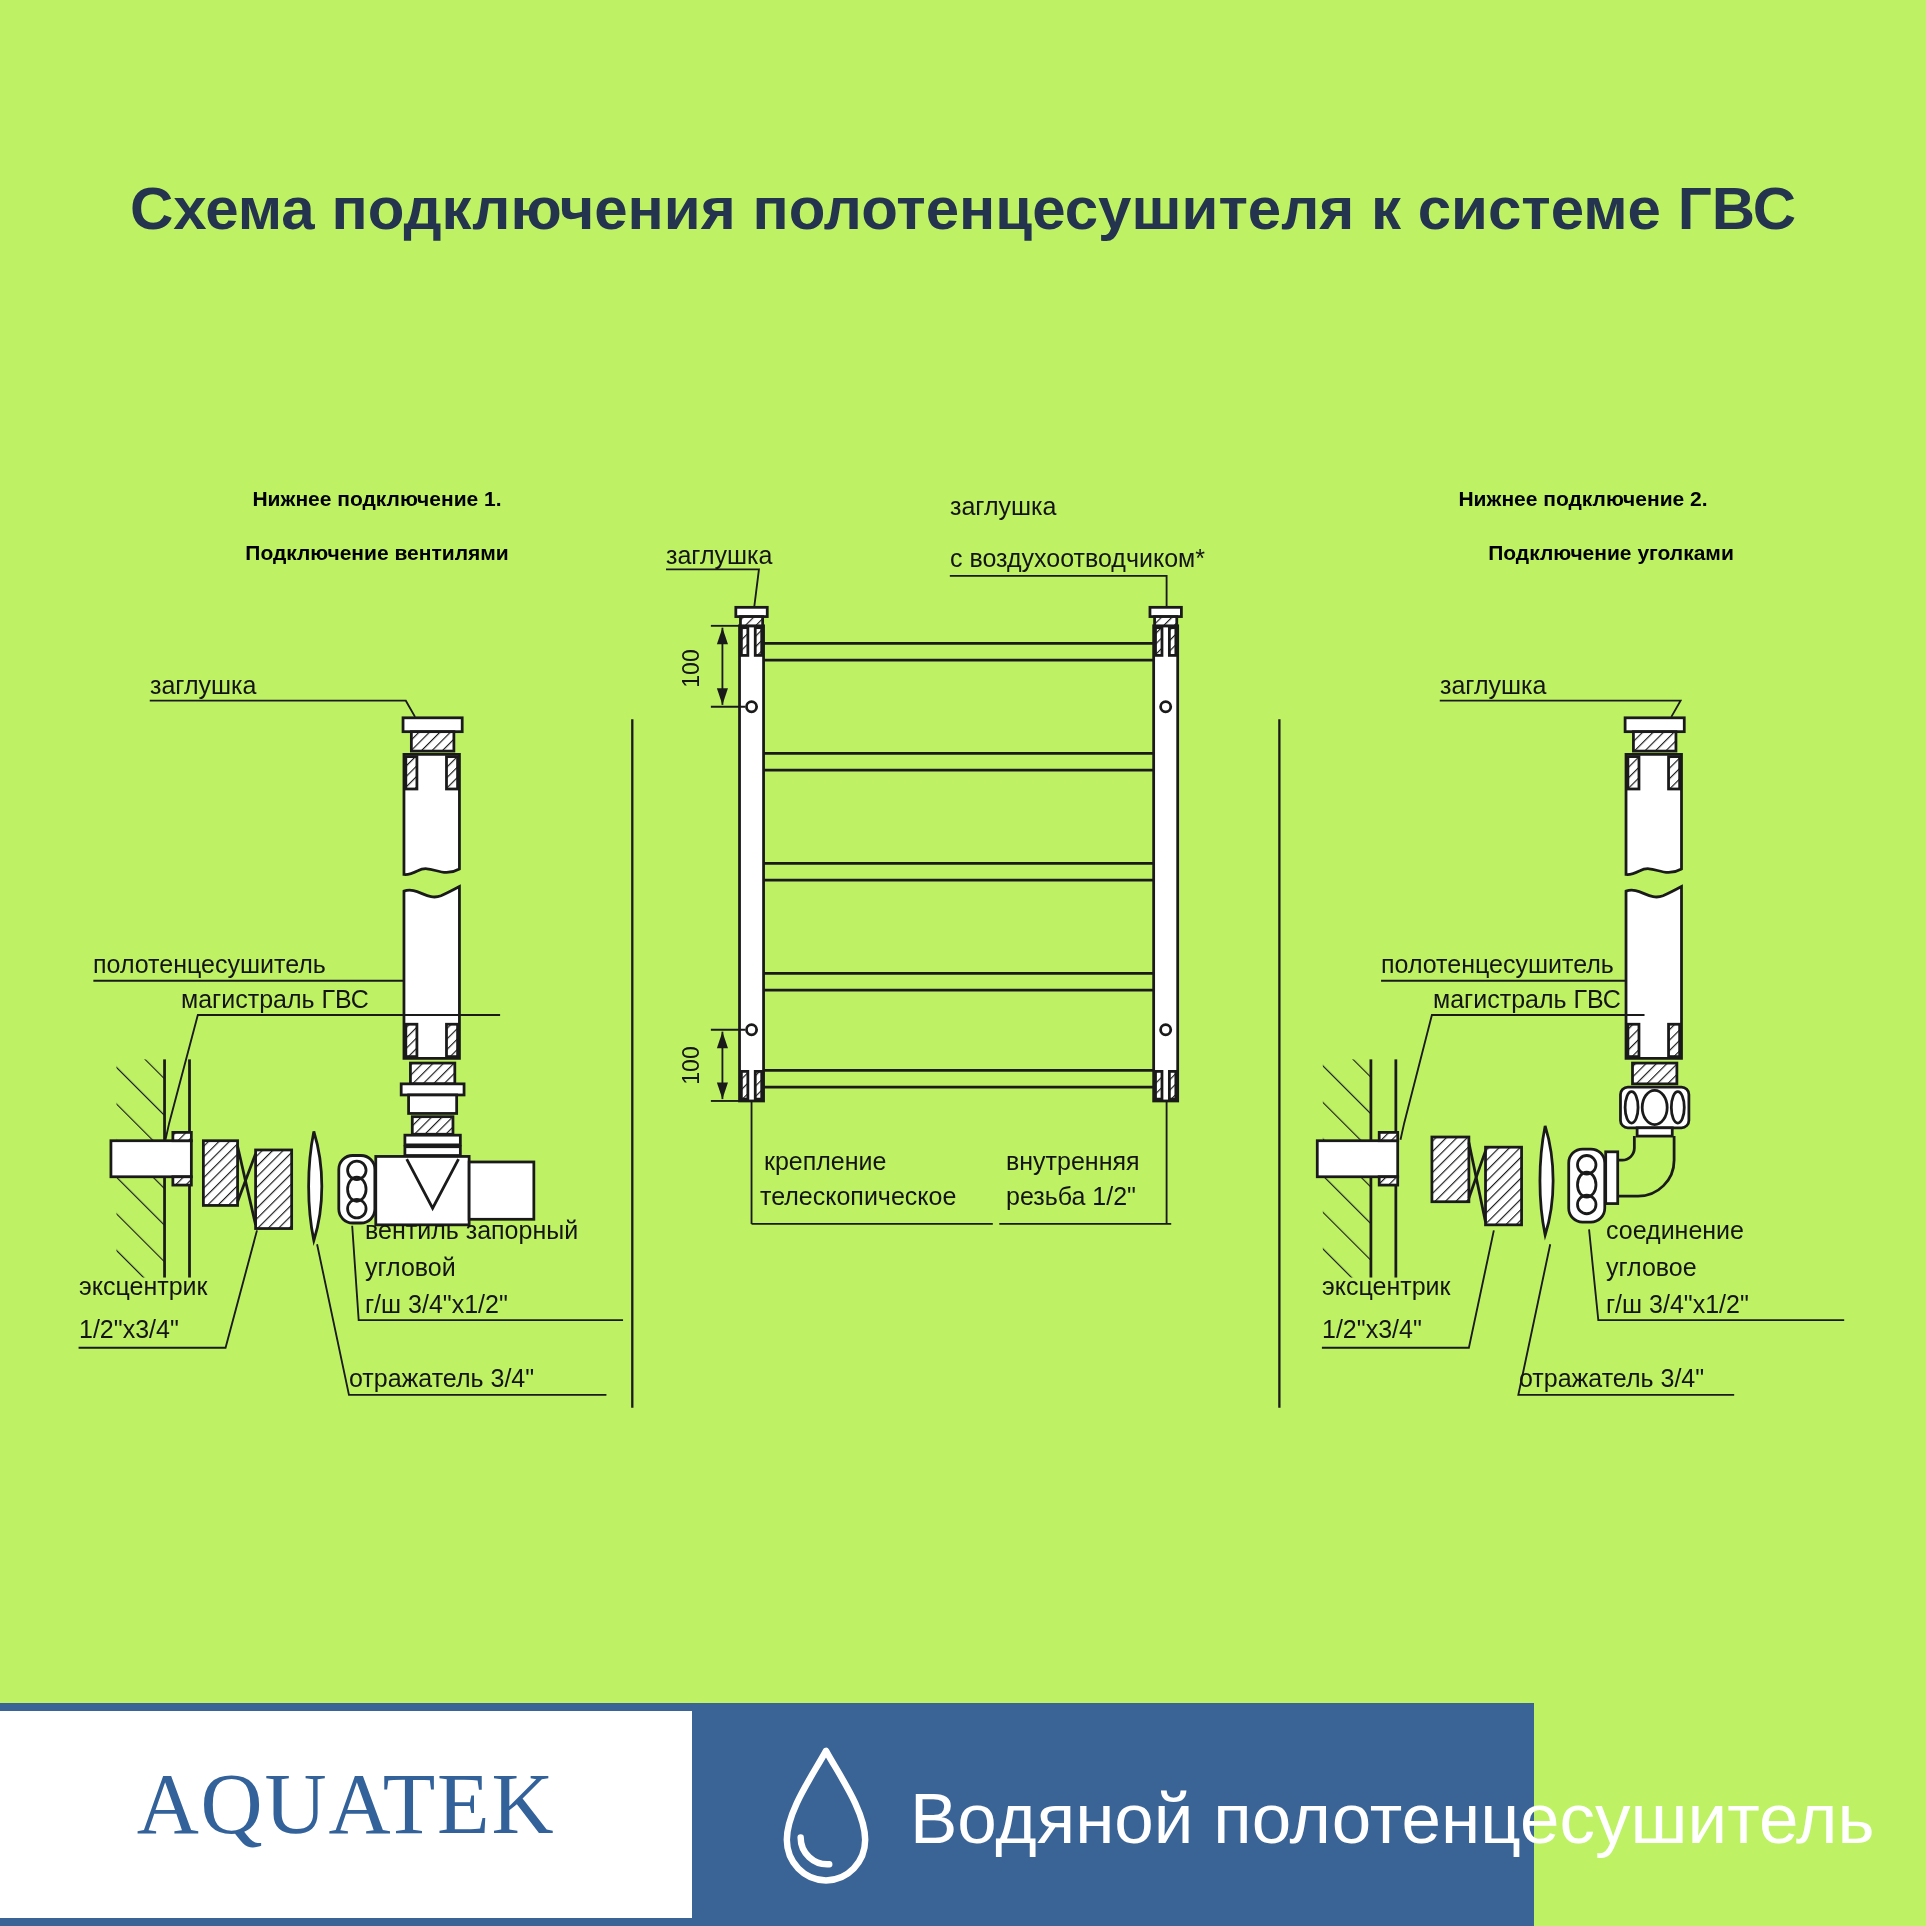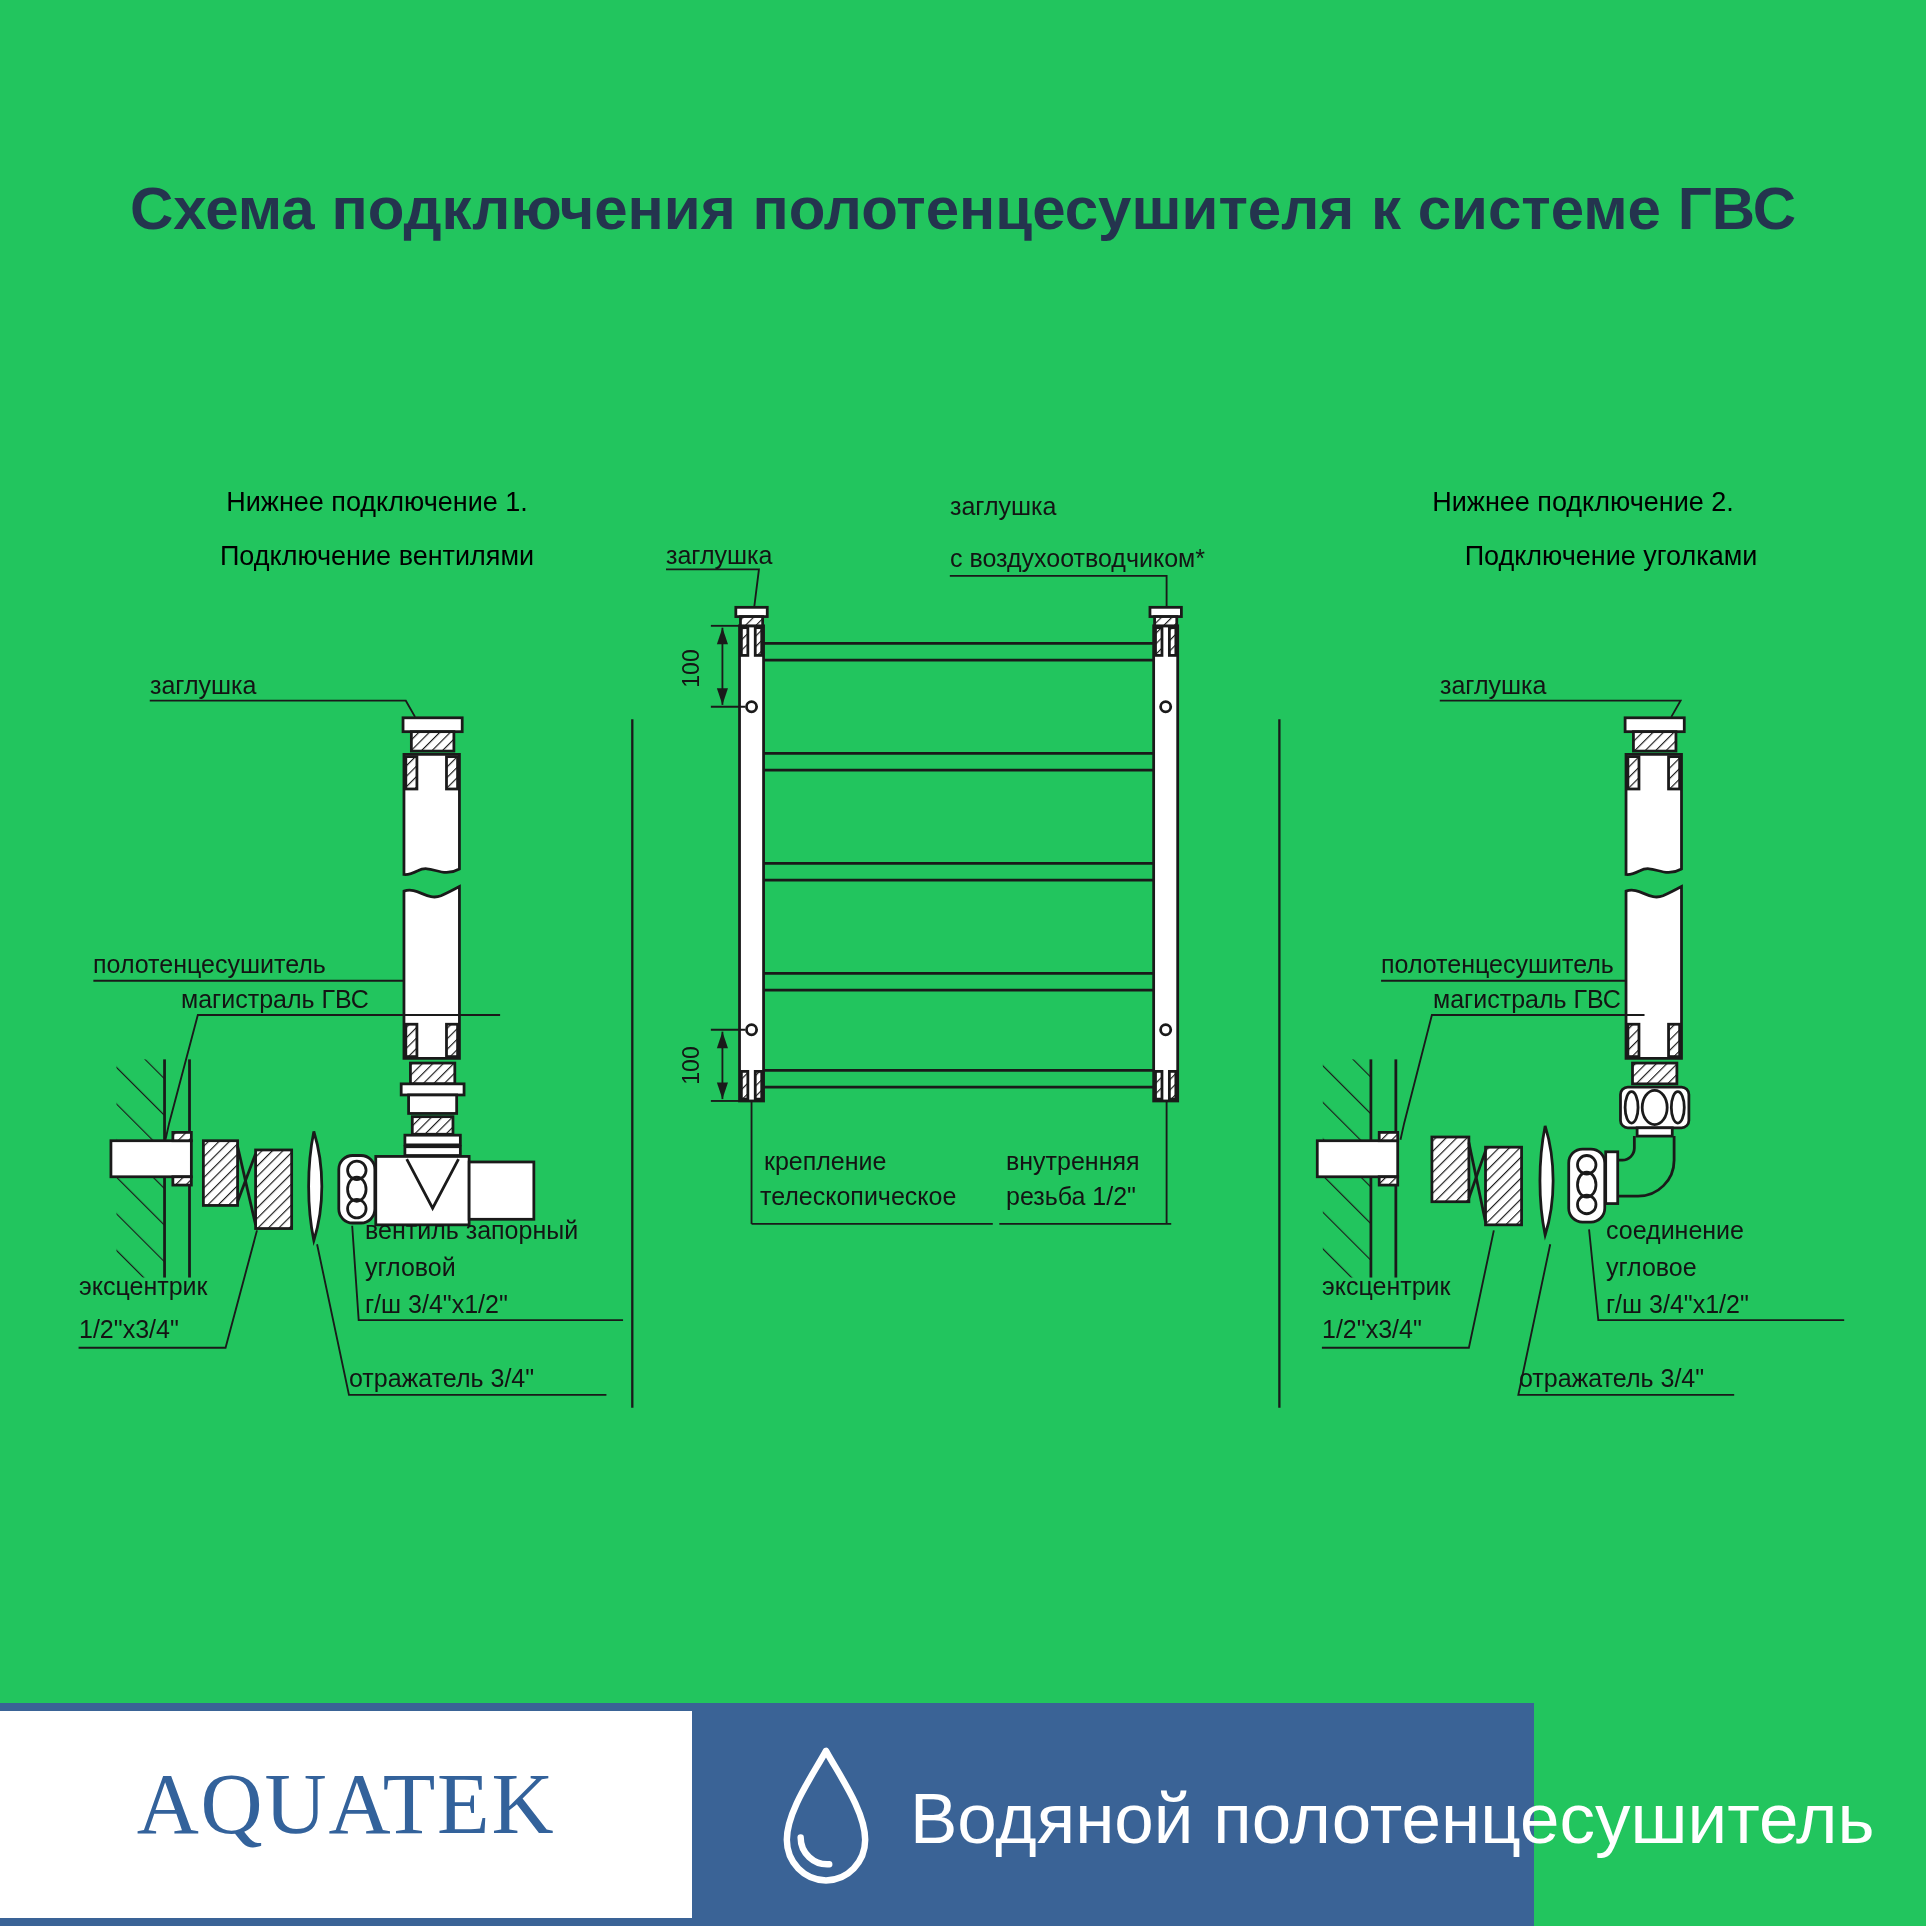--- a/index.html
+++ b/index.html
@@ -1,20 +1,20 @@
 <!DOCTYPE html>
 <html style="font-size:7.4px"><head>
 <meta charset="utf-8">
 <style>
   html,body{margin:0;padding:0;background:#fff;}
-  .canvas{position:relative;width:1926px;height:1926px;background:#22c55e;overflow:hidden;
+  .canvas{position:relative;width:1926px;height:1926px;background:#bef264;overflow:hidden;
           font-family:"Liberation Sans", sans-serif;}
   .abs{position:absolute;white-space:nowrap;}
   .title{font-weight:bold;font-size:60px;color:#24344E;transform:translateX(-50%);}
-  .hdr{font-weight:normal;font-size:27px;color:#000;transform:translateX(-50%);}
+  .hdr{font-weight:bold;font-size:21px;color:#000;transform:translateX(-50%);}
   .lbl{font-size:25px;color:#141414;line-height:1;}
   .dim{font-size:23px;color:#141414;transform:rotate(-90deg);transform-origin:center center;
        width:51px;text-align:center;}
   svg.lineart{position:absolute;left:0;top:0;}
   .banner{position:absolute;left:0;top:1703px;width:1534px;height:223px;background:#3A6396;}
   .brandcard{position:absolute;left:10.2px;top:1711px;width:692px;height:207px;background:#ffffff;}
   .brand{position:absolute;left:346px;top:43px;transform:translateX(-50%);
          font-family:"Liberation Serif", serif;font-size:86px;color:#33629B;letter-spacing:1.8px;}
   .product{position:absolute;left:910px;top:75px;font-size:71px;color:#ffffff;}
   .dropwrap{position:absolute;left:773px;top:42px;width:106px;height:139px;}

